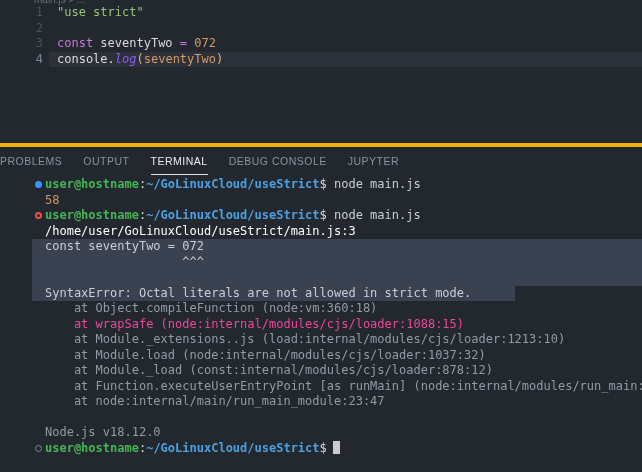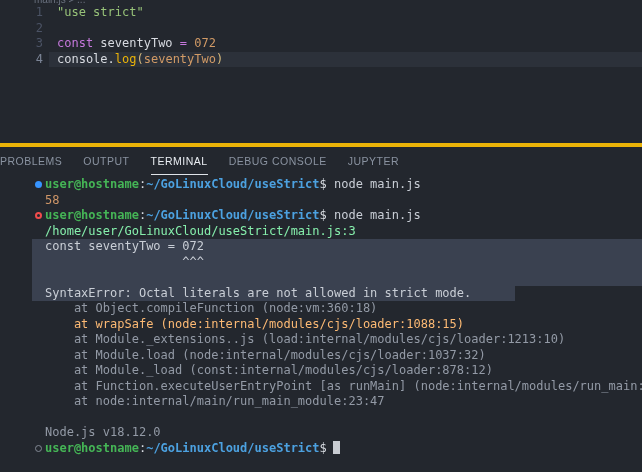--- a/index.html
+++ b/index.html
@@ -60,44 +60,44 @@
       <div class="ed-line">
         <span class="ed-num">2</span>
         <span class="ed-code"></span>
       </div>
       <div class="ed-line">
         <span class="ed-num">3</span>
         <span class="ed-code"><span style="color: rgb(198, 120, 221);">const</span><span style="color: rgb(215, 218, 224);"> seventyTwo </span><span style="color: rgb(198, 120, 221);">=</span><span style="color: rgb(215, 218, 224);"> </span><span style="color: rgb(209, 154, 102);">072</span></span>
       </div>
       <div class="ed-line active">
         <span class="ed-num">4</span>
-        <span class="ed-code"><span style="color: rgb(215, 218, 224);">console</span><span style="color: rgb(215, 218, 224);">.</span><span style="color: #eab308;">log</span><span style="color: rgb(215, 186, 125);">(</span><span style="color: rgb(209, 154, 102);">seventyTwo</span><span style="color: rgb(215, 186, 125);">)</span></span>
+        <span class="ed-code"><span style="color: rgb(215, 218, 224);">console</span><span style="color: rgb(215, 218, 224);">.</span><span style="color: #8b5cf6; font-style: italic;">log</span><span style="color: rgb(215, 186, 125);">(</span><span style="color: rgb(209, 154, 102);">seventyTwo</span><span style="color: rgb(215, 186, 125);">)</span></span>
       </div>
     </div>
 </div>
 
 <div class="panel-tabs">
   <div class="tab">PROBLEMS</div>
   <div class="tab">OUTPUT</div>
   <div class="tab active">TERMINAL</div>
   <div class="tab">DEBUG CONSOLE</div>
   <div class="tab">JUPYTER</div>
 </div>
 
 <div class="terminal" id="terminal">
     <div class="t-row"><span class="gut g-blue"></span><span class="t-txt"><span class="b" style="color: rgb(69, 181, 86);">user@hostname</span><span style="color: rgb(216, 220, 226);">:</span><span class="b" style="color: rgb(76, 161, 224);">~/GoLinuxCloud/useStrict</span><span style="color: rgb(216, 220, 226);">$ </span><span style="color: rgb(201, 206, 214);">node main.js</span></span></div>
     <div class="t-row"><span class="t-txt"><span style="color: rgb(207, 150, 104);">58</span></span></div>
     <div class="t-row"><span class="gut g-red"></span><span class="t-txt"><span class="b" style="color: rgb(69, 181, 86);">user@hostname</span><span style="color: rgb(216, 220, 226);">:</span><span class="b" style="color: rgb(76, 161, 224);">~/GoLinuxCloud/useStrict</span><span style="color: rgb(216, 220, 226);">$ </span><span style="color: rgb(201, 206, 214);">node main.js</span></span></div>
-    <div class="t-row"><span class="t-txt"><span style="color: #86efac;">/home/user/GoLinuxCloud/useStrict/main.js:3</span></span></div>
+    <div class="t-row"><span class="t-txt"><span style="color: #ffffff;">/home/user/GoLinuxCloud/useStrict/main.js:3</span></span></div>
     <div class="t-row sel-full"><span class="t-txt"><span style="color: rgb(201, 206, 214);">const seventyTwo = 072</span></span></div>
     <div class="t-row sel-full"><span class="t-txt"><span style="color: rgb(201, 206, 214);">                   ^^^</span></span></div>
     <div class="t-row sel-full"><span class="t-txt"></span></div>
     <div class="t-row sel-part"><span class="t-txt"><span style="color: rgb(201, 206, 214);">SyntaxError: Octal literals are not allowed in strict mode.</span></span></div>
     <div class="t-row"><span class="t-txt"><span style="color: rgb(147, 154, 166);">    at Object.compileFunction (node:vm:360:18)</span></span></div>
-    <div class="t-row"><span class="t-txt"><span style="color: #fdba74;">    at wrapSafe (node:internal/modules/cjs/loader:1088:15)</span></span></div>
+    <div class="t-row"><span class="t-txt"><span style="color: #ec4899;">    at wrapSafe (node:internal/modules/cjs/loader:1088:15)</span></span></div>
     <div class="t-row"><span class="t-txt"><span style="color: rgb(147, 154, 166);">    at Module._extensions..js (load:internal/modules/cjs/loader:1213:10)</span></span></div>
     <div class="t-row"><span class="t-txt"><span style="color: rgb(147, 154, 166);">    at Module.load (node:internal/modules/cjs/loader:1037:32)</span></span></div>
     <div class="t-row"><span class="t-txt"><span style="color: rgb(147, 154, 166);">    at Module._load (const:internal/modules/cjs/loader:878:12)</span></span></div>
     <div class="t-row"><span class="t-txt"><span style="color: rgb(147, 154, 166);">    at Function.executeUserEntryPoint [as runMain] (node:internal/modules/run_main:81:12)</span></span></div>
     <div class="t-row"><span class="t-txt"><span style="color: rgb(147, 154, 166); text-align: center;">    at node:internal/main/run_main_module:23:47</span></span></div>
     <div class="t-row"><span class="t-txt"></span></div>
     <div class="t-row"><span class="t-txt"><span style="color: rgb(147, 154, 166);">Node.js v18.12.0</span></span></div>
     <div class="t-row"><span class="gut g-gray"></span><span class="t-txt"><span class="b" style="color: rgb(69, 181, 86);">user@hostname</span><span style="color: rgb(216, 220, 226);">:</span><span class="b" style="color: rgb(76, 161, 224);">~/GoLinuxCloud/useStrict</span><span style="color: rgb(216, 220, 226);">$</span><span class="cursor"></span></span></div>
   </div>
 

